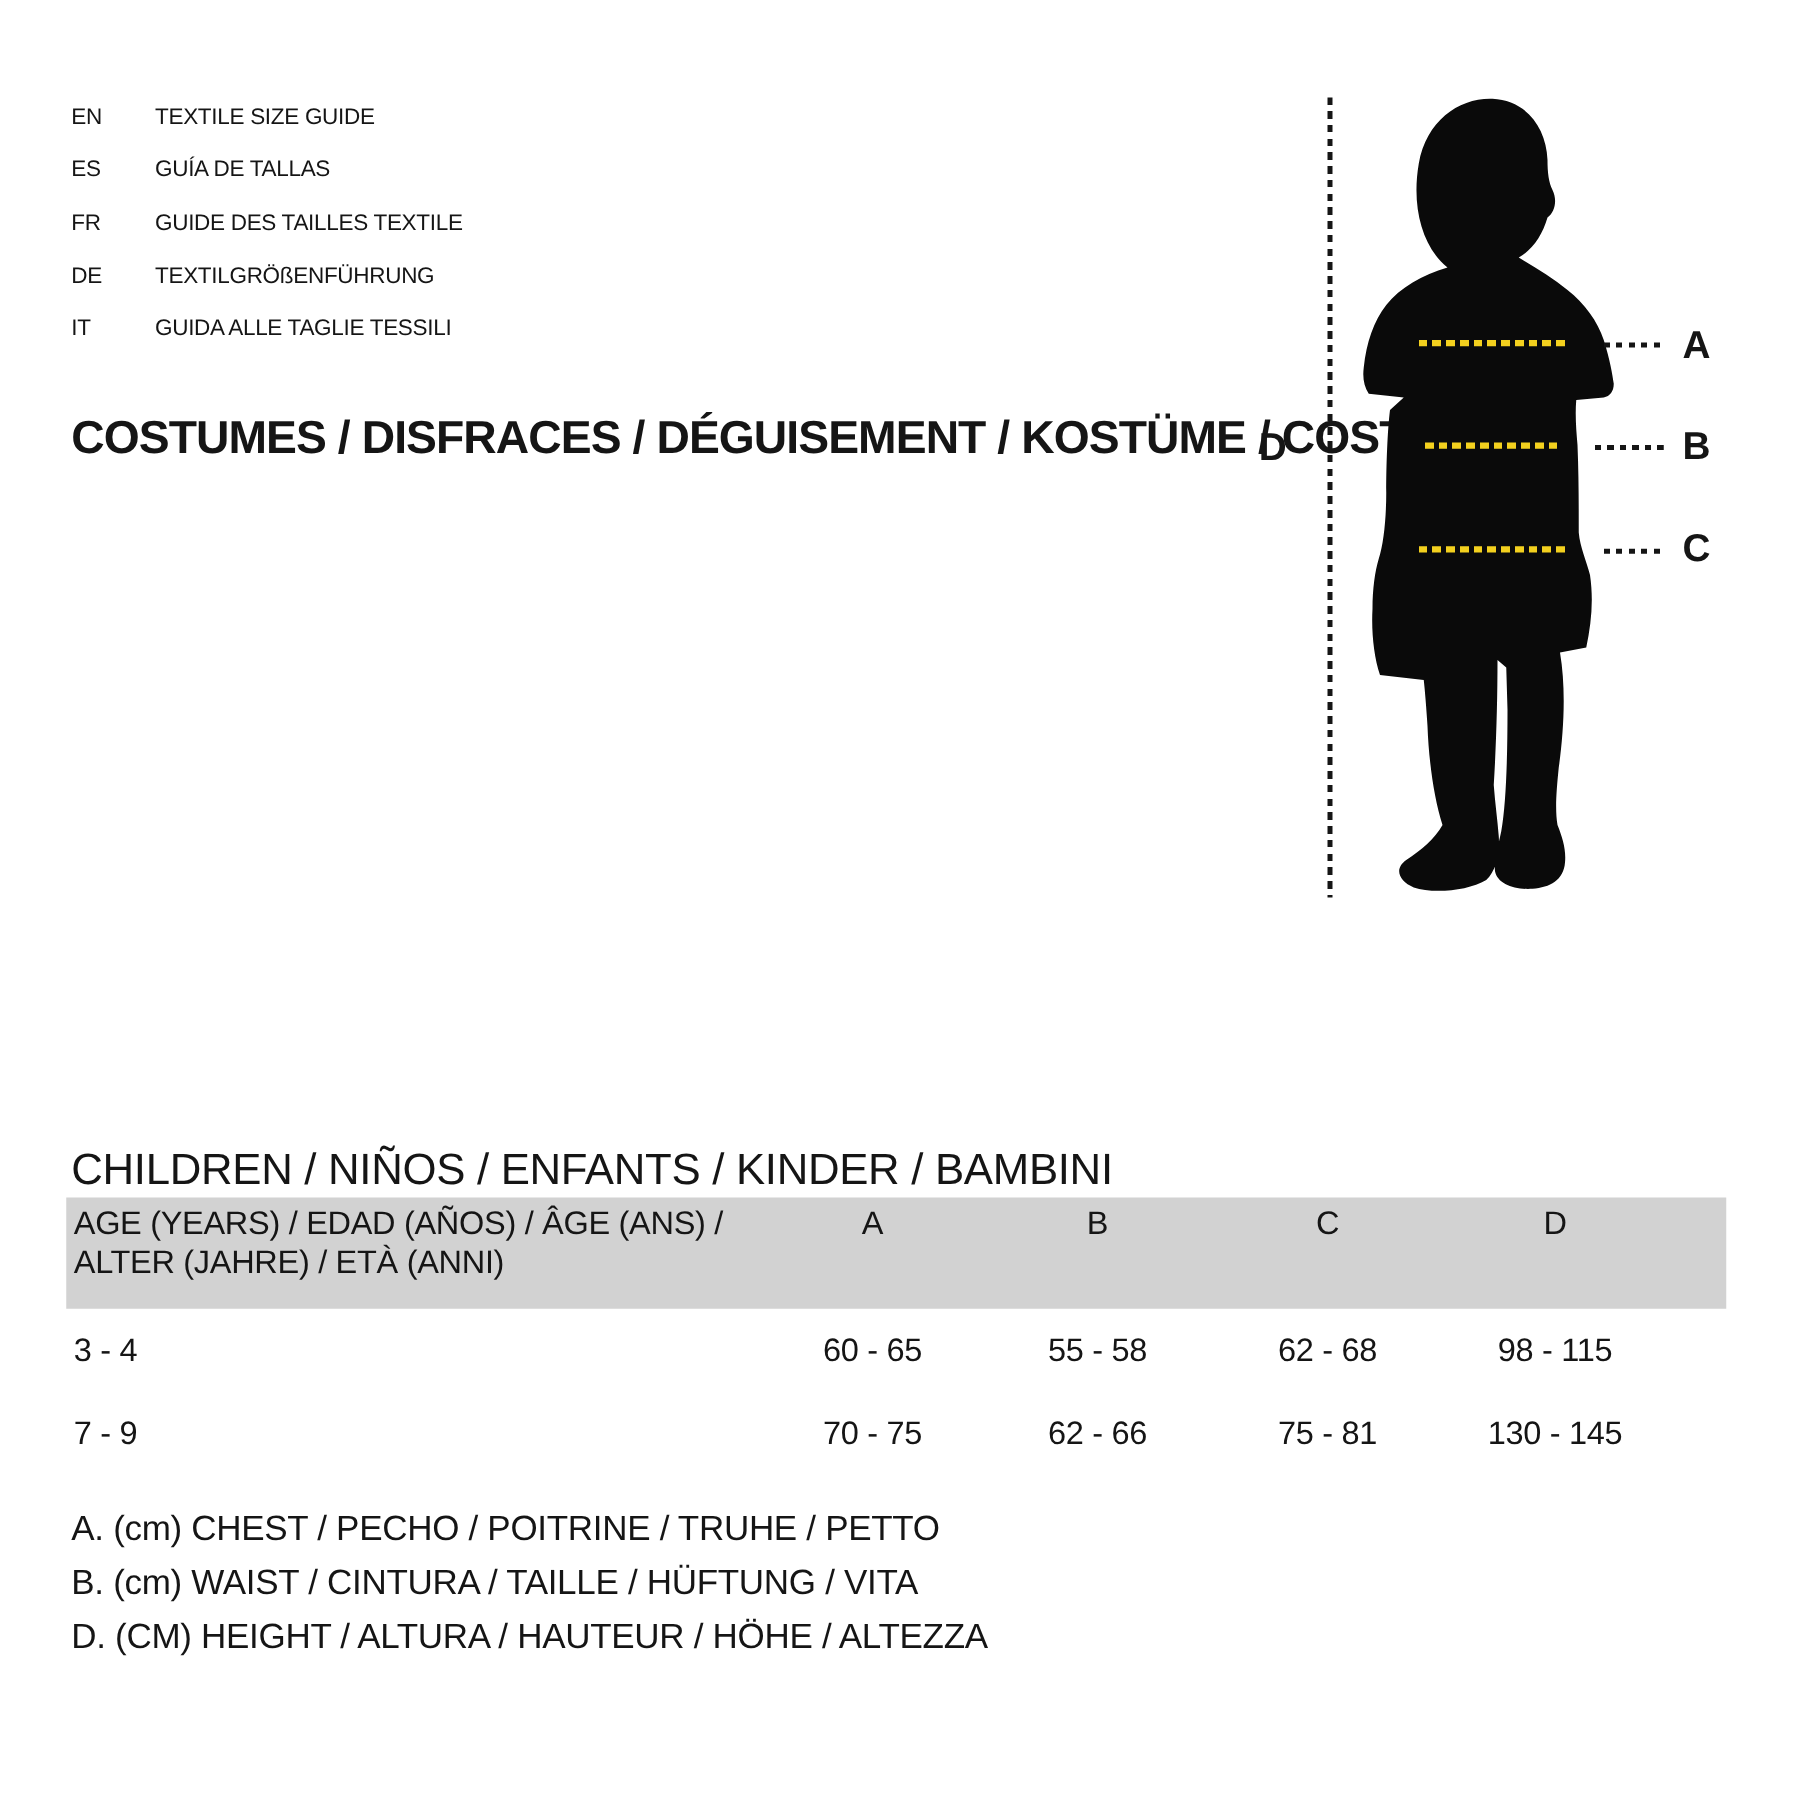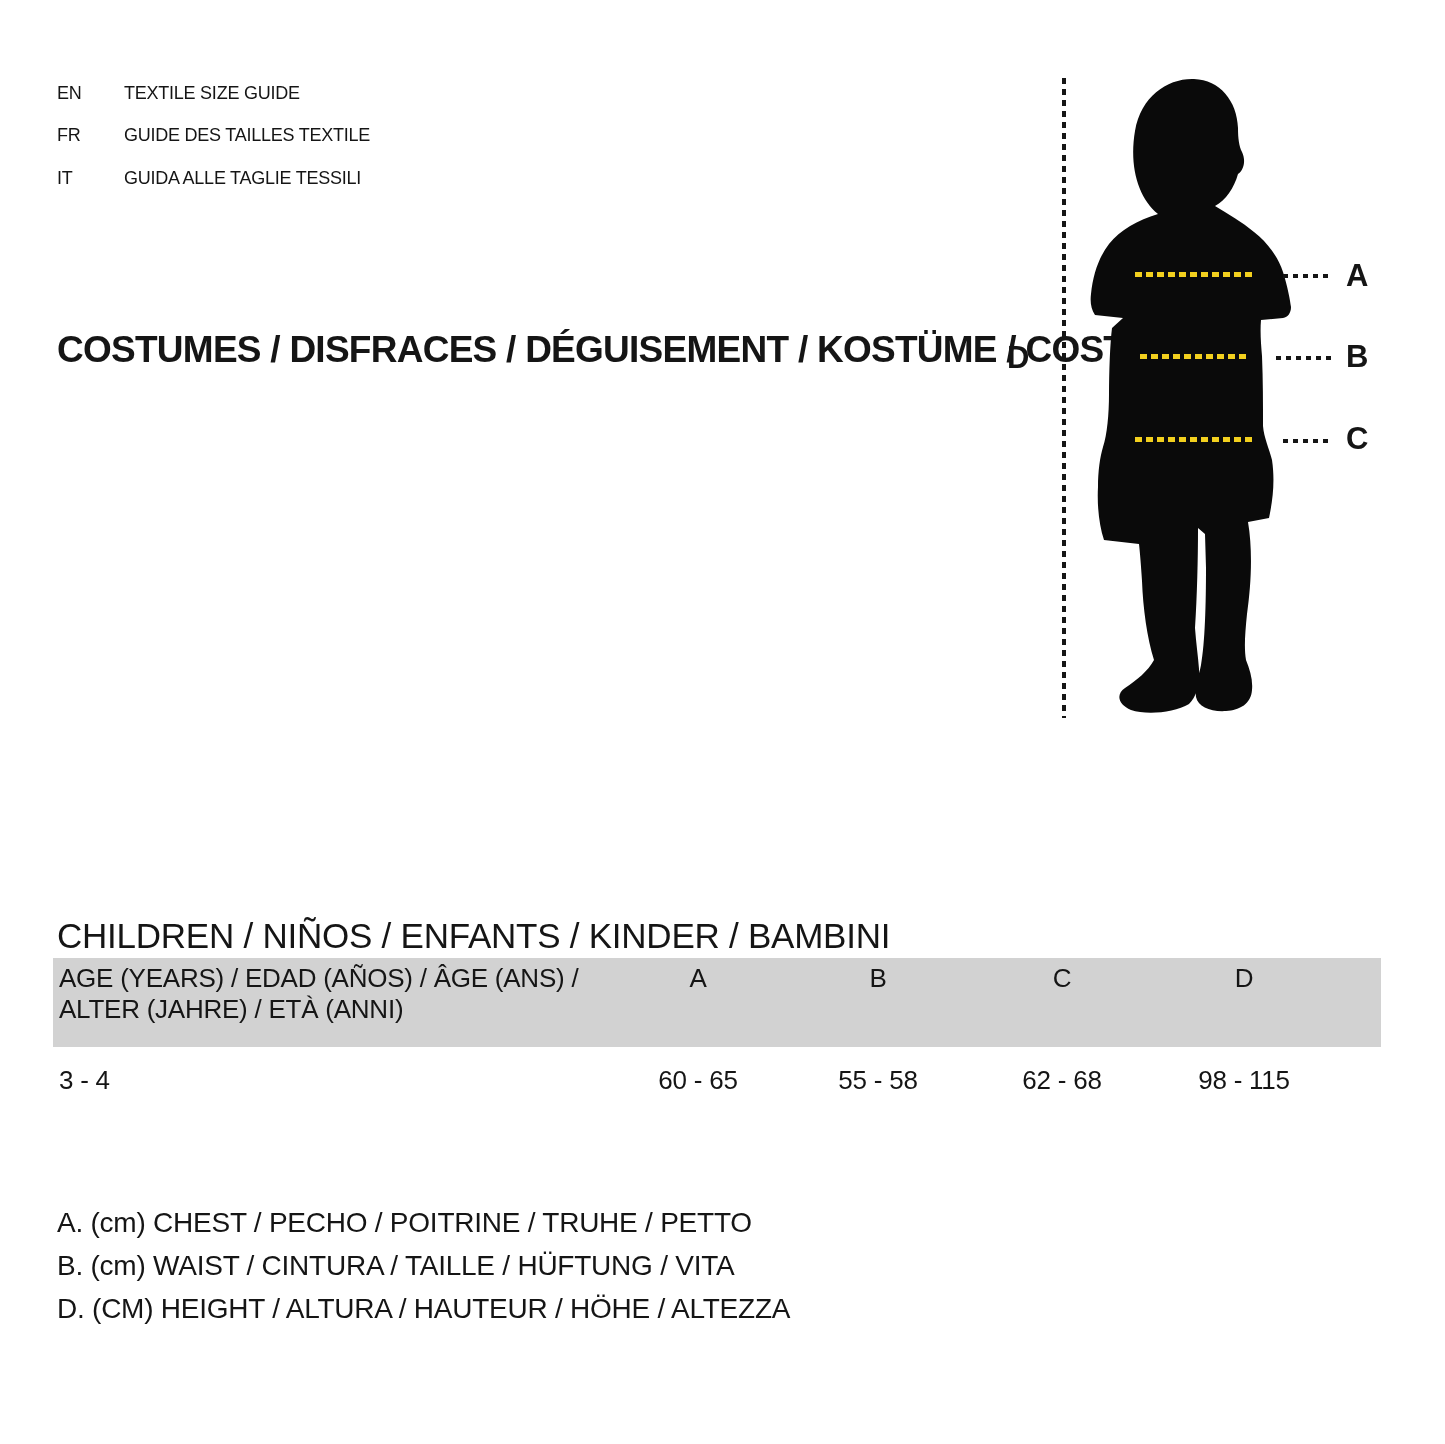--- a/index.html
+++ b/index.html
@@ -48,21 +48,27 @@
 </head>
 <body>
 
 <div class="canvas">
 
   <section class="lang-list">
     <div class="lang-row">
       <span class="lang-code">EN</span><span class="lang-title">TEXTILE SIZE GUIDE</span>
     </div>
     <div class="lang-row">
+      <span class="lang-code">ES</span><span class="lang-title">GUÍA DE TALLAS</span>
+    </div>
+    <div class="lang-row">
       <span class="lang-code">FR</span><span class="lang-title">GUIDE DES TAILLES TEXTILE</span>
+    </div>
+    <div class="lang-row">
+      <span class="lang-code">DE</span><span class="lang-title">TEXTILGRÖßENFÜHRUNG</span>
     </div>
     <div class="lang-row">
       <span class="lang-code">IT</span><span class="lang-title">GUIDA ALLE TAGLIE TESSILI</span>
     </div>
   </section>
 
   <h1 class="category">COSTUMES / DISFRACES / DÉGUISEMENT / KOSTÜME / COSTUMI</h1>
 
   <div class="figure">
     <div class="vline"></div>
@@ -154,20 +160,28 @@
         <td></td>
       </tr>
       <tr class="data">
         <td class="agecol">3 - 4</td>
         <td class="num">60 - 65</td>
         <td class="num">55 - 58</td>
         <td class="num">62 - 68</td>
         <td class="num">98 - 115</td>
         <td></td>
       </tr>
+      <tr class="data">
+        <td class="agecol">7 - 9</td>
+        <td class="num">70 - 75</td>
+        <td class="num">62 - 66</td>
+        <td class="num">75 - 81</td>
+        <td class="num">130 - 145</td>
+        <td></td>
+      </tr>
     </tbody>
   </table>
 
   <section class="legend">
     <div>A. (cm) CHEST / PECHO / POITRINE / TRUHE / PETTO</div>
     <div>B. (cm) WAIST / CINTURA / TAILLE / HÜFTUNG / VITA</div>
     <div>D. (CM) HEIGHT / ALTURA / HAUTEUR / HÖHE / ALTEZZA</div>
   </section>
 
 </div>

